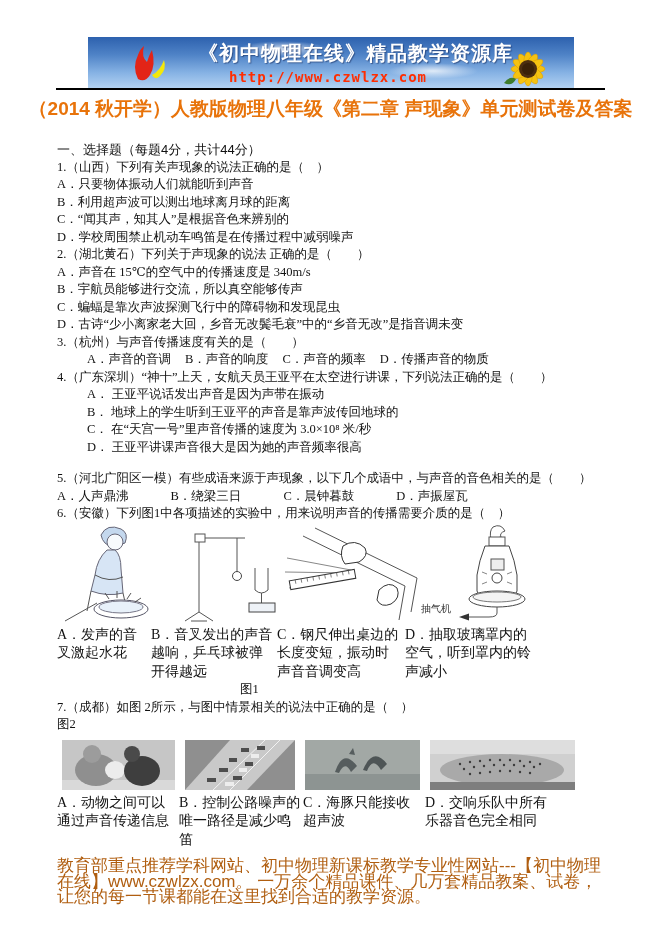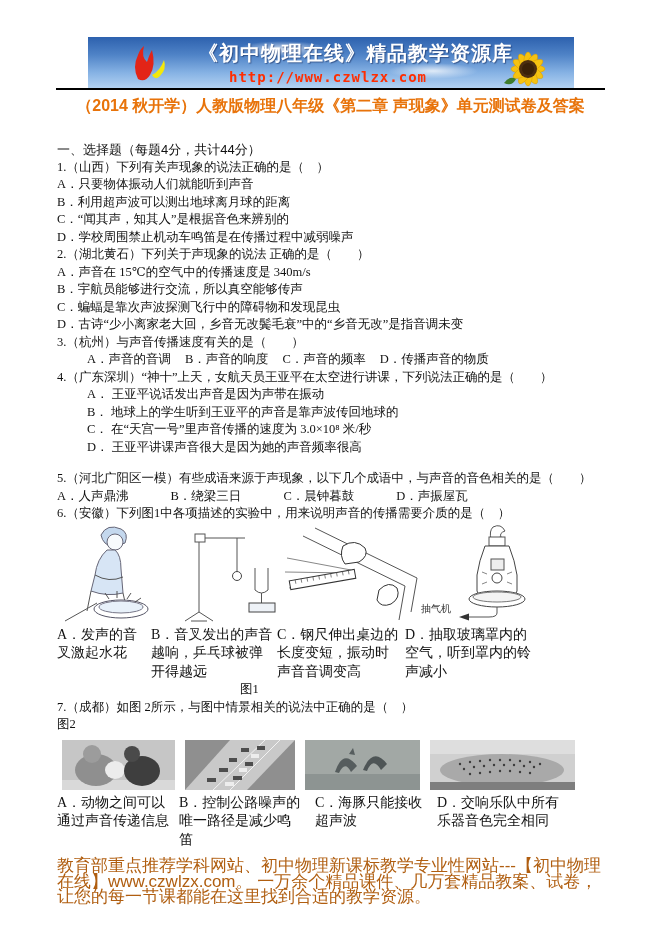--- a/index.html
+++ b/index.html
@@ -16,21 +16,21 @@
   .banner-text{position:absolute;left:110px;top:3px;width:260px;text-align:center;}
   .site-title{color:#ffffff;font-weight:bold;font-size:20px;letter-spacing:1px;
     font-family:"Liberation Sans",sans-serif;text-shadow:1px 1px 1px rgba(20,40,90,.55);white-space:nowrap;}
   .site-url{color:#ff2d00;font-weight:bold;font-size:14px;letter-spacing:1px;
     font-family:"DejaVu Sans Mono",monospace;margin-top:2px;}
   .sunflower{position:absolute;right:10px;top:8px;width:78px;height:43px;}
 
   .rule{position:absolute;left:56px;top:88px;width:549px;border:0;border-top:2px solid #000;margin:0;}
 
   .doc-title{position:absolute;left:0;top:96px;width:661px;text-align:center;margin:0;
-    color:#e8730a;font-size:16px;font-weight:bold;font-family:"Liberation Sans",sans-serif;white-space:nowrap;}
+    color:#e8730a;font-size:19px;font-weight:bold;font-family:"Liberation Sans",sans-serif;white-space:nowrap;}
 
   
   .content{position:absolute;left:57px;top:141px;width:552px;font-size:12.5px;line-height:17.5px;}
   .sec-head{font-weight:normal;font-size:13px;font-family:"Liberation Sans",sans-serif;}
   .line{white-space:nowrap;}
   .opts-inline span{margin-right:14px;}
   .opts-wide span{margin-right:42px;}
   .indent{margin-left:30px;}
   .gap{height:14px;}
 
@@ -312,21 +312,21 @@
                 <circle cx="100" cy="33" r="1.2"></circle>
             </g>
             <rect y="42" width="145" height="8" fill="#7e7e7e"></rect>
           </svg>
         </div>
       </div>
 
       <div class="caprow">
         <div class="cap" style="width:118px;">A．动物之间可以通过声音传递信息</div>
         <div class="cap" style="width:124px;margin-left:4px;">B．控制公路噪声的唯一路径是减少鸣笛</div>
-        <div class="cap" style="width:116px;margin-left:12px;">C．海豚只能接收超声波</div>
+        <div class="cap" style="width:116px;margin-left:0;">C．海豚只能接收超声波</div>
         <div class="cap" style="width:130px;margin-left:6px;">D．交响乐队中所有乐器音色完全相同</div>
       </div>
     </div>
 
   </div>
 
   <div class="footer">教育部重点推荐学科网站、初中物理新课标教学专业性网站---【初中物理在线】www.czwlzx.com。 一万余个精品课件、几万套精品教案、试卷，让您的每一节课都能在这里找到合适的教学资源。</div>
 
 </div>
 

